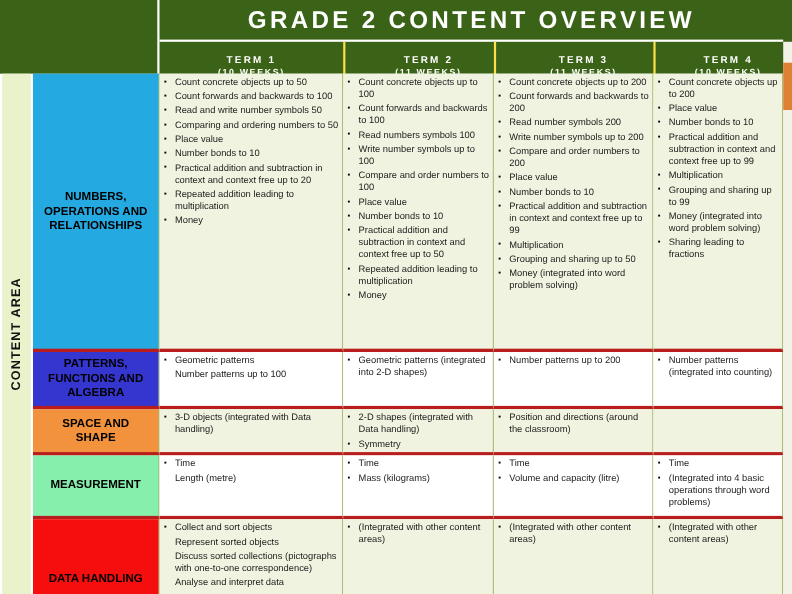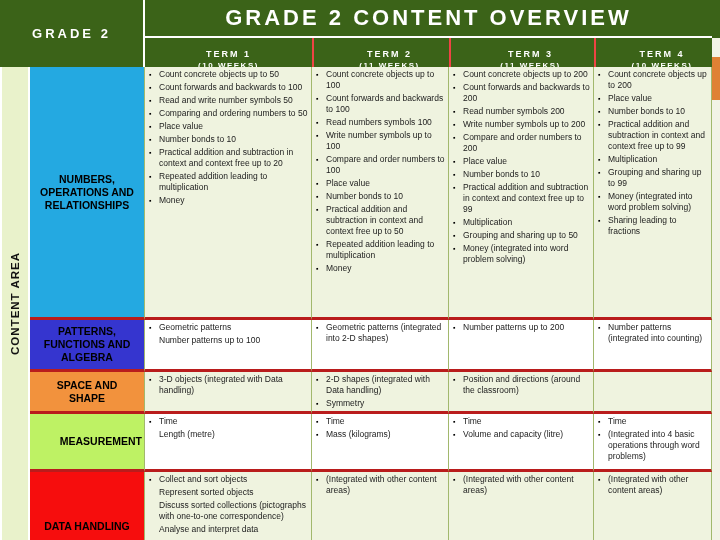--- a/index.html
+++ b/index.html
@@ -8,21 +8,21 @@
 
   
   .topband{position:absolute;left:0;top:0;width:720px;height:67px;background:#3b6318;}
   .grade-box{position:absolute;left:0;top:0;width:143px;height:67px;display:flex;align-items:center;justify-content:center;}
   .grade-box span{color:#fff;font-weight:bold;font-size:13px;letter-spacing:3px;}
   .vline{position:absolute;left:143px;top:0;width:2px;height:67px;background:#ffffff;}
   .title{position:absolute;left:145px;top:0;width:567px;height:36px;display:flex;align-items:center;justify-content:center;color:#fff;font-weight:bold;font-size:22px;letter-spacing:3px;white-space:nowrap;}
   .hline{position:absolute;left:145px;top:36px;width:567px;height:2px;background:#ffffff;}
   .term-row{position:absolute;left:145px;top:38px;width:567px;height:29px;display:flex;}
   .term-cell{box-sizing:border-box;height:44px;display:flex;flex-direction:column;align-items:center;justify-content:center;color:#fff;font-weight:bold;text-align:center;}
-  .term-cell + .term-cell{border-left:2px solid #ef4444;padding-left:16px;}
+  .term-cell + .term-cell{border-left:2px solid #fde047;padding-left:16px;}
   .term-name{font-size:9px;letter-spacing:2px;line-height:11px;}
   .term-weeks{font-size:8px;letter-spacing:1.5px;line-height:11px;}
 
   
   .strip{position:absolute;left:2px;top:67px;width:26px;height:473px;background:#e9f2cb;display:flex;align-items:center;justify-content:center;}
   .strip-label{writing-mode:vertical-rl;transform:rotate(180deg);font-weight:bold;font-size:11.5px;letter-spacing:1px;color:#111;}
 
   
   .grid{position:absolute;left:30px;top:67px;display:grid;grid-template-columns:115px 167px 137px 145px 118px;grid-template-rows:253px 52px 42px 58px 112px;}
   .cell{box-sizing:border-box;border-right:1px solid #a2b86d;border-bottom:3px solid #b91c1c;overflow:hidden;}
@@ -36,23 +36,20 @@
   
   .sliver{position:absolute;left:712px;top:38px;width:8px;height:502px;background:#f2f3e6;}
   .tab{position:absolute;left:712px;top:57px;width:8px;height:43px;background:#df8134;}
 </style>
 </head>
 <body>
 
 <div class="slide">
 
   <div class="topband">
-    <div class="grade-box">
-      <span>GRADE 2</span>
-    </div>
     <div class="vline"></div>
     <div class="title">GRADE 2 CONTENT OVERVIEW</div>
     <div class="hline"></div>
     <div class="term-row" id="term-row">
         <div class="term-cell" style="width: 167px;">
           <div class="term-name">TERM 1</div>
           <div class="term-weeks">(10 WEEKS)</div>
         </div>
         <div class="term-cell" style="width: 137px;">
           <div class="term-name">TERM 2</div>
@@ -287,21 +284,21 @@
           <span class="txt">Symmetry</span>
         </div>
       </div>
       <div class="cell content-cell" style="background: rgb(239, 243, 223);">
         <div class="item">
           <span class="blt">▪</span>
           <span class="txt">Position and directions (around the classroom)</span>
         </div>
       </div>
       <div class="cell content-cell" style="background: rgb(239, 243, 223);"></div>
-      <div class="cell label-cell" style="background: #bef264; justify-content: flex-end;">
+      <div class="cell label-cell" style="background: #86efac;">
         <span>MEASUREMENT</span>
       </div>
       <div class="cell content-cell" style="background: rgb(255, 255, 255);">
         <div class="item">
           <span class="blt">▪</span>
           <span class="txt">Time</span>
         </div>
         <div class="item">
           <span class="blt"></span>
           <span class="txt">Length (metre)</span>

